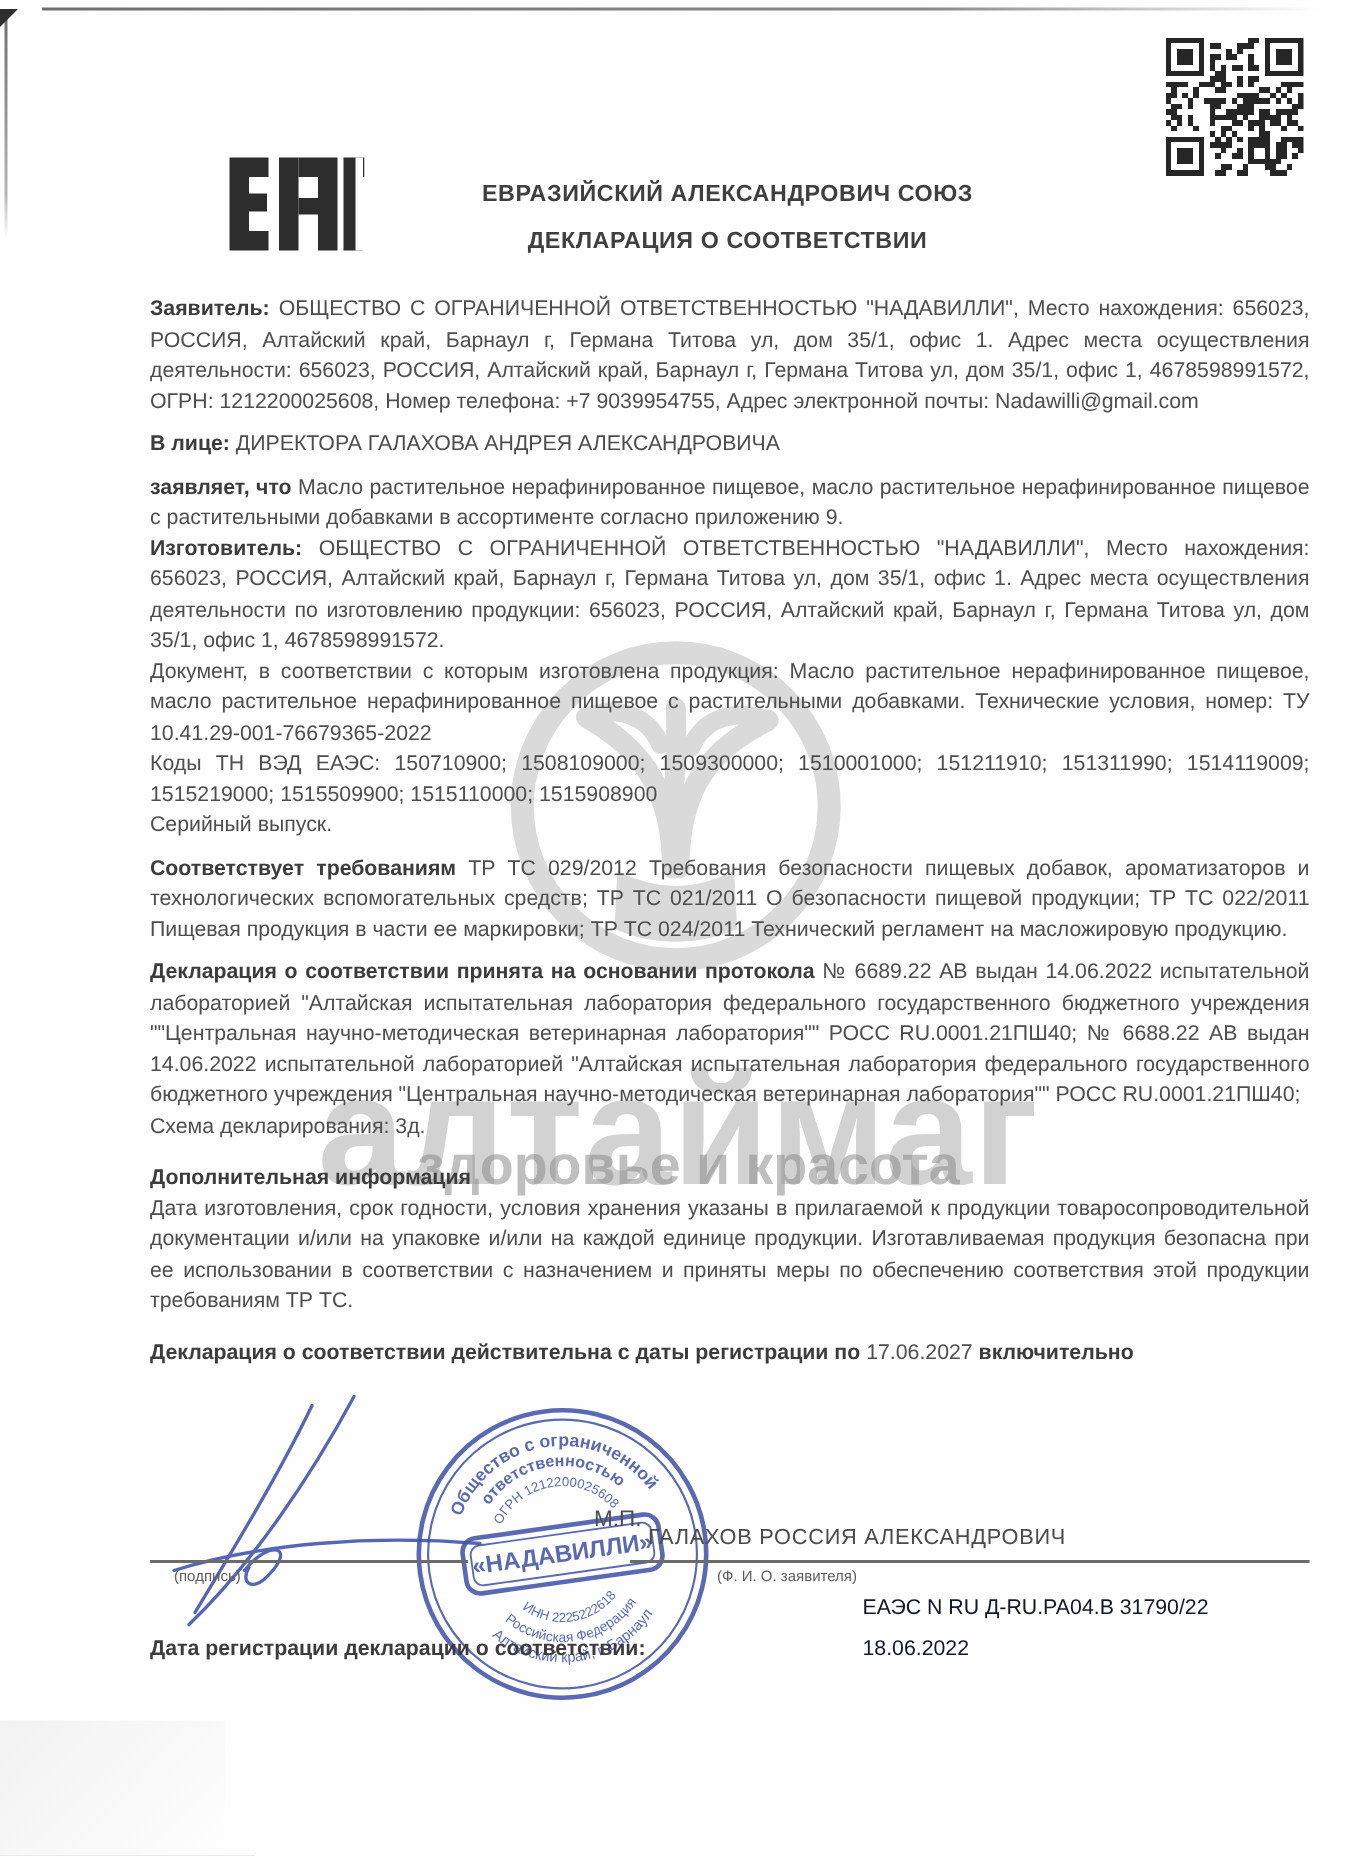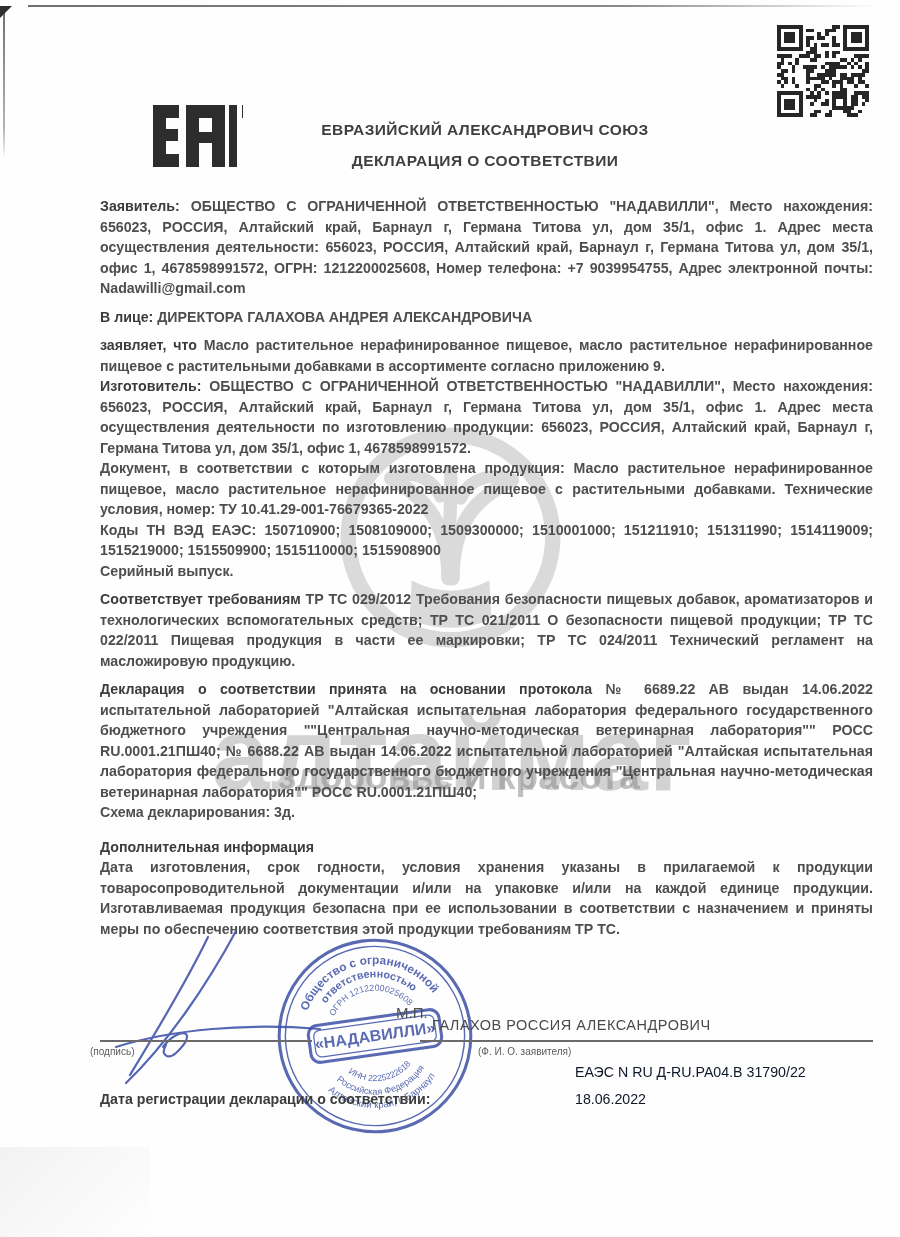--- a/index.html
+++ b/index.html
@@ -23,21 +23,21 @@
   .eac { position:absolute; left:151px; top:103px; width:92px; height:66px; }
 
   .titles { position:absolute; left:100px; width:770px; top:121px; text-align:center; }
   .title-line { font-size:15.5px; font-weight:bold; color:#3f3f3f; letter-spacing:.4px; }
   .title-line + .title-line { margin-top:13px; }
 
   .doc-body {
     position:absolute; left:100px; top:196px; width:773px;
     font-size:14.2px; line-height:20.5px; text-align:justify; color:#4e4e4e;
   }
-  .doc-body p { margin:0;font-weight:bold; }
+  .doc-body p { margin:0; }
   .mt8  { margin-top:8px !important; }
   .mt14 { margin-top:14px !important; }
   b, strong { color:#3c3c3c; }
 
   
   .wm-logo { position:absolute; left:338px; top:425px; width:225px; height:225px; opacity:.32; }
   .wm-brand {
     position:absolute; left:10px; top:655px; width:885px; text-align:center;
     font-size:104px; font-weight:bold; letter-spacing:1px;
     color:rgba(145,145,145,.40); white-space:nowrap; pointer-events:none;margin-top:40px;
@@ -50,21 +50,21 @@
   
   .sig-svg   { position:absolute; left:108px; top:925px; width:235px; height:165px; }
   .stamp-svg { position:absolute; left:272px; top:933px; width:206px; height:206px; opacity:.85;
                transform:rotate(-8deg); }
   .mp-label  { position:absolute; left:396px; top:1004px; font-size:15px; color:#4e4e4e; }
 
   .sig-line  { position:absolute; left:100px; top:1040px; width:212px; height:2px; background:#6b6b6b; }
   .fio-line  { position:absolute; left:420px; top:1040px; width:453px; height:2px; background:#6b6b6b; }
   .fio-name  { position:absolute; left:432px; top:1017px; font-size:14.5px; letter-spacing:.5px; color:#4a4a4a; }
   .caption   { position:absolute; font-size:10px; color:#5c5c5c; }
-  .cap-sign  { left:90px; top:1046px; }
+  .cap-sign  { left:116px; top:1046px; }
   .cap-fio   { left:478px; top:1046px; }
 
   .footer-row { position:absolute; left:100px; width:773px; font-size:14.2px; }
   .footer-row .lbl { font-weight:bold; color:#3c3c3c; }
   .footer-row .val { position:absolute; left:475px; top:0; color:#0f172a; font-weight:normal; }
   .row-regnum { top:1064px; }
   .row-regdate{ top:1091px; }
 </style>
 </head>
 <body>
@@ -426,20 +426,21 @@
     <p class="mt8"><b>заявляет, что</b> <span>Масло растительное нерафинированное пищевое, масло растительное нерафинированное пищевое с растительными добавками в ассортименте согласно приложению 9.</span></p>
     <p><b>Изготовитель:</b> <span>ОБЩЕСТВО С ОГРАНИЧЕННОЙ ОТВЕТСТВЕННОСТЬЮ "НАДАВИЛЛИ", Место нахождения: 656023, РОССИЯ, Алтайский край, Барнаул г, Германа Титова ул, дом 35/1, офис 1. Адрес места осуществления деятельности по изготовлению продукции: 656023, РОССИЯ, Алтайский край, Барнаул г, Германа Титова ул, дом 35/1, офис 1, 4678598991572.</span></p>
     <p>Документ, в соответствии с которым изготовлена продукция: Масло растительное нерафинированное пищевое, масло растительное нерафинированное пищевое с растительными добавками. Технические условия, номер: ТУ 10.41.29-001-76679365-2022</p>
     <p>Коды ТН ВЭД ЕАЭС: 150710900; 1508109000; 1509300000; 1510001000; 151211910; 151311990; 1514119009; 1515219000; 1515509900; 1515110000; 1515908900</p>
     <p>Серийный выпуск.</p>
     <p class="mt8"><b>Соответствует требованиям</b> <span>ТР ТС 029/2012 Требования безопасности пищевых добавок, ароматизаторов и технологических вспомогательных средств; ТР ТС 021/2011 О безопасности пищевой продукции; ТР ТС 022/2011 Пищевая продукция в части ее маркировки; ТР ТС 024/2011 Технический регламент на масложировую продукцию.</span></p>
     <p class="mt8"><b>Декларация о соответствии принята на основании протокола</b> <span>№ 6689.22 АВ выдан 14.06.2022 испытательной лабораторией "Алтайская испытательная лаборатория федерального государственного бюджетного учреждения ""Центральная научно-методическая ветеринарная лаборатория"" РОСС RU.0001.21ПШ40; № 6688.22 АВ выдан 14.06.2022 испытательной лабораторией "Алтайская испытательная лаборатория федерального государственного бюджетного учреждения "Центральная научно-методическая ветеринарная лаборатория"" РОСС RU.0001.21ПШ40;</span></p>
     <p>Схема декларирования: 3д.</p>
     <p class="mt14"><b>Дополнительная информация</b></p>
     <p>Дата изготовления, срок годности, условия хранения указаны в прилагаемой к продукции товаросопроводительной документации и/или на упаковке и/или на каждой единице продукции. Изготавливаемая продукция безопасна при ее использовании в соответствии с назначением и приняты меры по обеспечению соответствия этой продукции требованиям ТР ТС.</p>
+    <p class="mt14"><b>Декларация о соответствии действительна с даты регистрации по</b> <span>17.06.2027</span> <b>включительно</b></p>
   </div>
 
   <svg class="sig-svg" viewBox="0 0 235 165">
     <g stroke="#4356ad" fill="none" stroke-width="2.2" stroke-linecap="round" opacity=".9">
       <path d="M100,12 C78,58 45,112 22,150"></path>
       <path d="M128,6 C100,58 60,118 18,158"></path>
       <path d="M8,122 C65,104 140,98 212,104"></path>
       <path d="M55,122 C72,100 92,106 68,128 C60,135 52,130 58,120"></path>
     </g>
   </svg>

